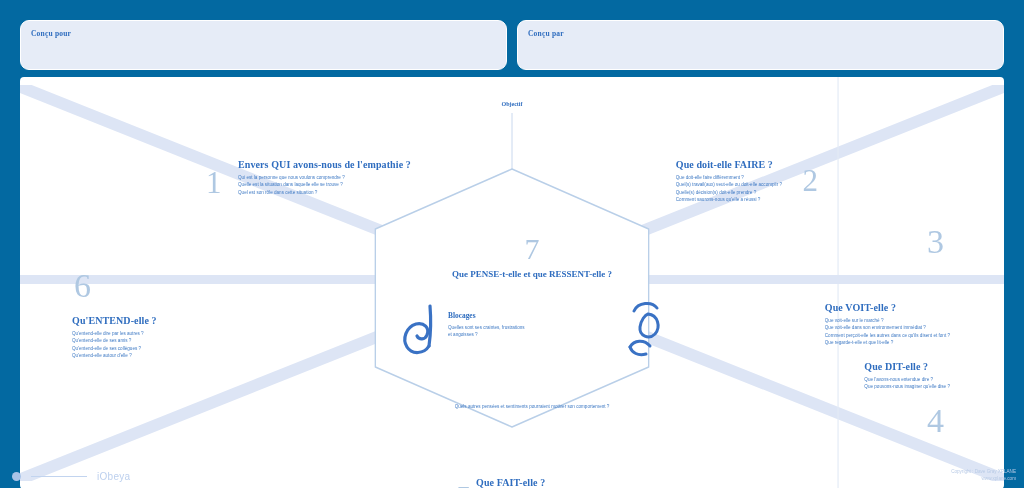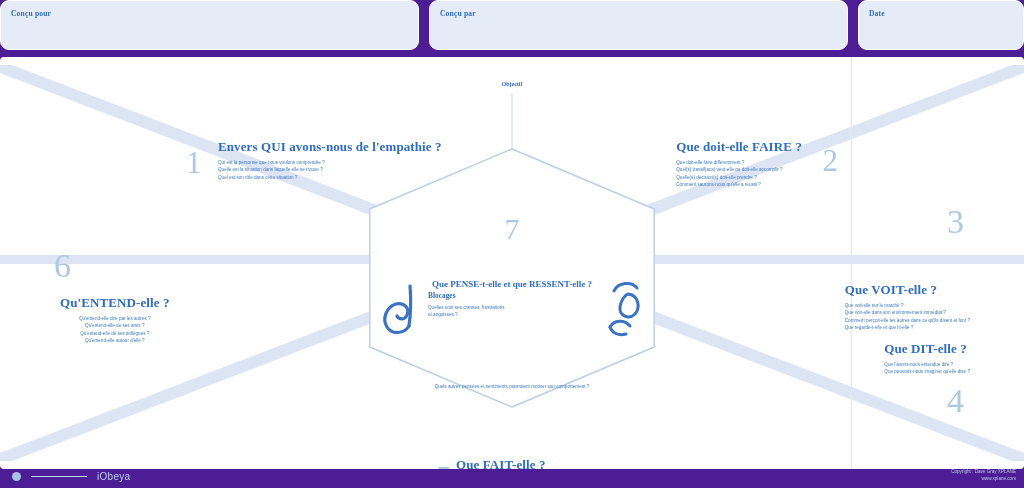--- a/index.html
+++ b/index.html
@@ -3,21 +3,21 @@
 <meta charset="utf-8">
 <style>
   html,body{margin:0;padding:0;}
   body{
     width:1024px;height:488px;overflow:hidden;
     background:#e9eef8;
     font-family:"Liberation Serif", serif;
     color:#2f6dbf;
   }
   #board{position:relative;width:1024px;height:488px;box-sizing:border-box;
-         padding:0;background:#4c1d95;text-decoration:underline;}
+         padding:20px;background:#0369a1;text-decoration:underline;}
 
   
   .header-row{position:relative;display:flex;gap:10px;height:50px;z-index:6;}
   .hfield{flex:1;background:#e6ecf7;border:1.5px solid #ffffff;border-radius:9px;
           position:relative;}
   .hfield.small{flex:0 0 164px;}
   .hfield-label{position:absolute;left:10px;top:8px;font-size:7.5px;font-weight:bold;
                 color:#2f6dbf;letter-spacing:.2px;font-family:"Liberation Serif",serif;}
 
   
@@ -30,44 +30,44 @@
           display:flex;align-items:center;z-index:7;}
   .dot{width:9px;height:9px;border-radius:50%;background:#a9c3e8;margin-left:4px;}
   .rule{width:56px;height:1px;background:#c2d4ef;margin:0 10px;}
   .brandname{font-size:10px;color:#bdd0ee;font-family:"Liberation Sans",sans-serif;
              letter-spacing:.3px;}
   .copy{margin-left:auto;text-align:right;font-size:4.6px;line-height:1.5;
         color:#b9cbe6;font-family:"Liberation Sans",sans-serif;}
 
   
   .blk{position:absolute;z-index:5;}
-  .blk h3{margin:0 0 4px 0;font-size:13px;font-weight:bold;color:#2f6dbf;
+  .blk h3{margin:0 0 4px 0;font-size:10px;font-weight:bold;color:#2f6dbf;
           font-family:"Liberation Serif",serif;letter-spacing:.1px;}
   .blk ul{margin:0;padding:0;list-style:none;}
   .blk li{font-size:4.6px;line-height:1.62;color:#3f7ac4;
           font-family:"Liberation Sans",sans-serif;}
   .num{position:absolute;font-size:31px;line-height:1;color:#afc8e2;
        font-family:"Liberation Serif",serif;z-index:4;font-weight:normal;}
   .right-al{text-align:left;}
 
   
   #b1{left:218px;top:82px;}           #n1{left:186px;top:90px;}
   #b2{right:222px;top:82px;}          #n2{right:186px;top:88px;}
   #b3{right:54px;top:192px;margin-top:33px;}          #n3{right:60px;top:148px;font-size:34px;}
   #b4{right:54px;top:284px;}          #n4{right:60px;top:327px;font-size:34px;}
   #b5{left:456px;top:400px;}          #n5{left:436px;top:405px;}
-  #b6{left:60px;top:238px;text-align:center;}           #n6{left:54px;top:192px;font-size:34px;}
+  #b6{left:52px;top:238px;}           #n6{left:54px;top:192px;font-size:34px;}
 
   
   .hex{position:absolute;left:372px;top:158px;width:280px;height:200px;z-index:5;}
   .hexnum{position:absolute;left:0;right:0;top:-3px;text-align:center;font-size:30px;
           color:#afc8e2;font-family:"Liberation Serif",serif;}
   .hextitle{position:absolute;left:0;right:0;top:34px;text-align:center;
             font-size:9px;font-weight:bold;color:#2f6dbf;
-            font-family:"Liberation Serif",serif;margin-top:30px;}
+            font-family:"Liberation Serif",serif;}
   .cols{position:absolute;left:56px;top:76px;width:172px;display:flex;flex-direction:column;}
   .col{width:50%;box-sizing:border-box;}
   .col.left{padding-right:9px;}
   .col.right{padding-left:12px;border-left:1px solid #dbe4f2;}
   .col h4{margin:0 0 4px 0;font-size:7.4px;font-weight:bold;color:#2f6dbf;
           font-family:"Liberation Serif",serif;}
   .col p{margin:0;font-size:4.6px;line-height:1.62;color:#3f7ac4;
          font-family:"Liberation Sans",sans-serif;}
   .hexfoot{position:absolute;left:0;right:0;top:168px;text-align:center;
            font-size:4.6px;line-height:1.62;color:#3f7ac4;
@@ -86,23 +86,20 @@
 
 <div id="board">
 
   <div class="header-row">
     <div class="hfield">
       <span class="hfield-label">Conçu pour</span>
     </div>
     <div class="hfield">
       <span class="hfield-label">Conçu par</span>
     </div>
-    <div class="hfield small">
-      <span class="hfield-label">Date</span>
-    </div>
   </div>
 
   <div class="canvas">
 
     <svg class="bg" viewBox="0 0 1008 412" preserveAspectRatio="none">
 
       <polygon points="0,8 12,8 1008,396 1008,404 996,404 0,16" fill="#dde5f5"></polygon>
       <polygon points="1008,8 996,8 0,396 0,404 12,404 1008,16" fill="#dde5f5"></polygon>
 
       <rect x="0" y="198" width="1008" height="9" fill="#dde5f5"></rect>

